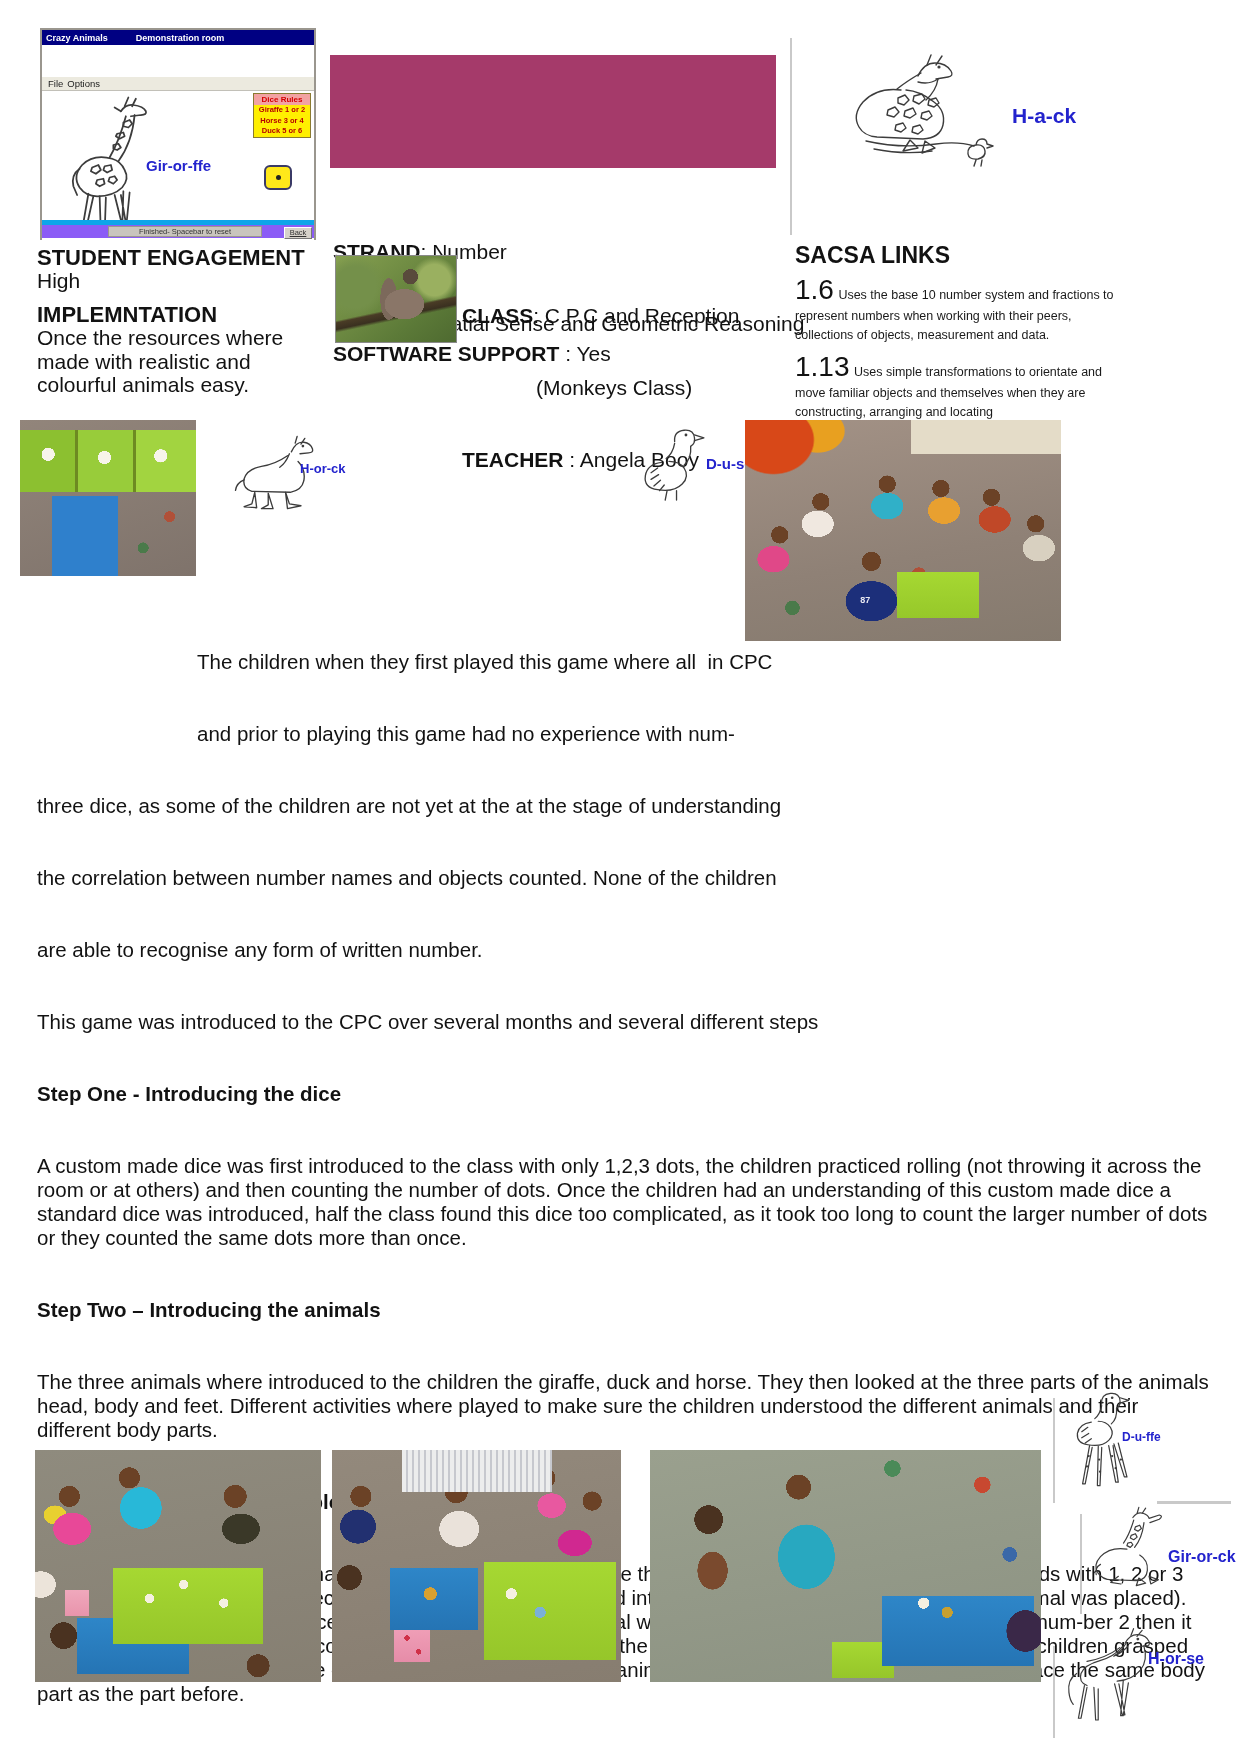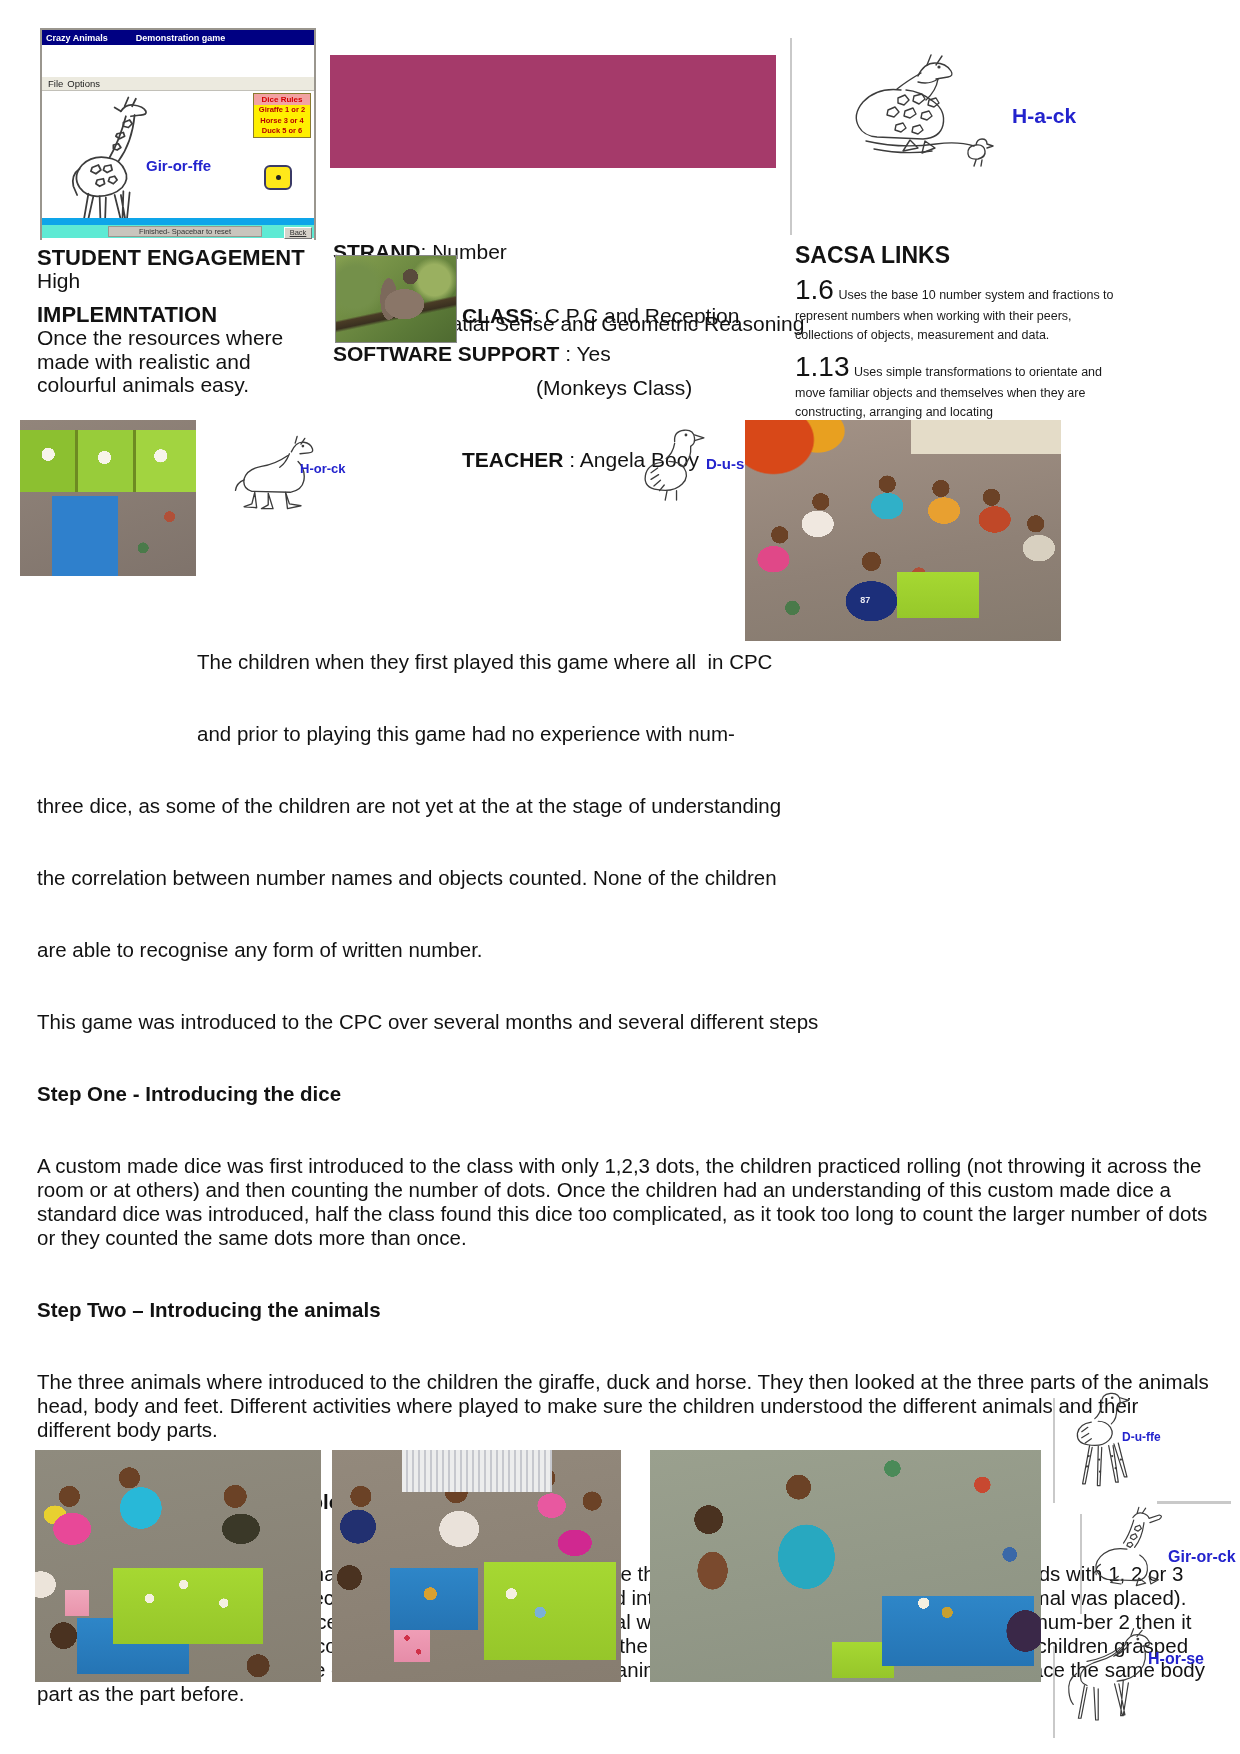--- a/index.html
+++ b/index.html
@@ -13,21 +13,21 @@
   .gamewin{left:40px;top:28px;width:276px;height:212px;border:2px solid #9a968e;background:#fff;box-sizing:border-box;}
   .gw-title{height:15px;background:#000082;color:#fff;font-size:9px;font-weight:bold;display:flex;gap:28px;align-items:center;padding:0 4px;}
   .gw-menu{height:13px;font-size:9.5px;color:#222;display:flex;gap:4px;align-items:center;padding:0 6px;background:#eceadf;border-bottom:1px solid #c2c0b8;margin-top:32px;}
   .gw-client{position:relative;height:157px;background:#fff;overflow:hidden;}
   .gw-label{left:104px;top:66px;font-size:15px;}
   .dicebox{right:3px;top:2px;width:56px;border:1px solid #8a7a30;font-weight:bold;text-align:center;}
   .dicebox-h{background:#f2a2a2;color:#d40000;font-size:8px;height:11px;line-height:11px;}
   .dicebox-r{background:#ffef00;color:#b40000;font-size:7.5px;height:10.5px;line-height:10.5px;}
   .dice{right:22px;top:74px;width:24px;height:21px;background:#ffe81a;border:2px solid #3a3a66;border-radius:6px;}
   .dice::after{content:"";position:absolute;left:50%;top:50%;width:5px;height:5px;margin:-2.5px 0 0 -2.5px;background:#222;border-radius:50%;}
-  .gw-status{position:absolute;left:0;right:0;bottom:0;height:13px;background:#5eead4;border-top:7px solid #0ea5e9;display:flex;align-items:center;}
+  .gw-status{position:absolute;left:0;right:0;bottom:0;height:13px;background:#8b5cf6;border-top:5px solid #0ea5e9;display:flex;align-items:center;}
   .gw-statusbox{margin-left:66px;width:152px;height:9px;border:1px solid #9a968e;background:#c9c5bd;font-size:7.5px;line-height:9px;text-align:center;color:#333;}
   .gw-back{position:absolute;right:2px;top:2px;width:26px;height:10px;background:#d6d2ca;border:1px solid #fff;border-right-color:#777;border-bottom-color:#777;font-size:7.5px;text-align:center;line-height:9px;color:#333;text-decoration:underline;}
 
   
   .banner{left:330px;top:55px;width:446px;height:113px;background:#a53a6a;color:#fff;text-align:center;
           font-size:37px;line-height:49px;padding-top:8px;box-sizing:border-box;white-space:pre;}
 
   .vline,.hline{background:#c9c9c9;}
 
   
@@ -165,21 +165,21 @@
   .lineart .dot{fill:#3c3c3c;stroke:none;}
 </style>
 </head>
 <body>
 
 <div id="page">
 
   <div class="abs gamewin">
     <div class="gw-title">
       <span>Crazy Animals</span>
-      <span>Demonstration game</span>
+      <span>Demonstration room</span>
     </div>
     <div class="gw-menu">
       <span>File</span>
       <span>Options</span>
     </div>
     <div class="gw-client">
       <svg class="abs lineart" style="left:12px;top:4px;width:120px;height:150px" viewBox="0 0 95 120">
         <path d="M56,9 l3,-7 M62,9 l3,-6"></path>
         <path d="M53,13 q4,-6 10,-5 q8,1 10,5 q1,3 -4,3 l-8,1"></path>
         <path d="M53,13 l-5,-3"></path>

